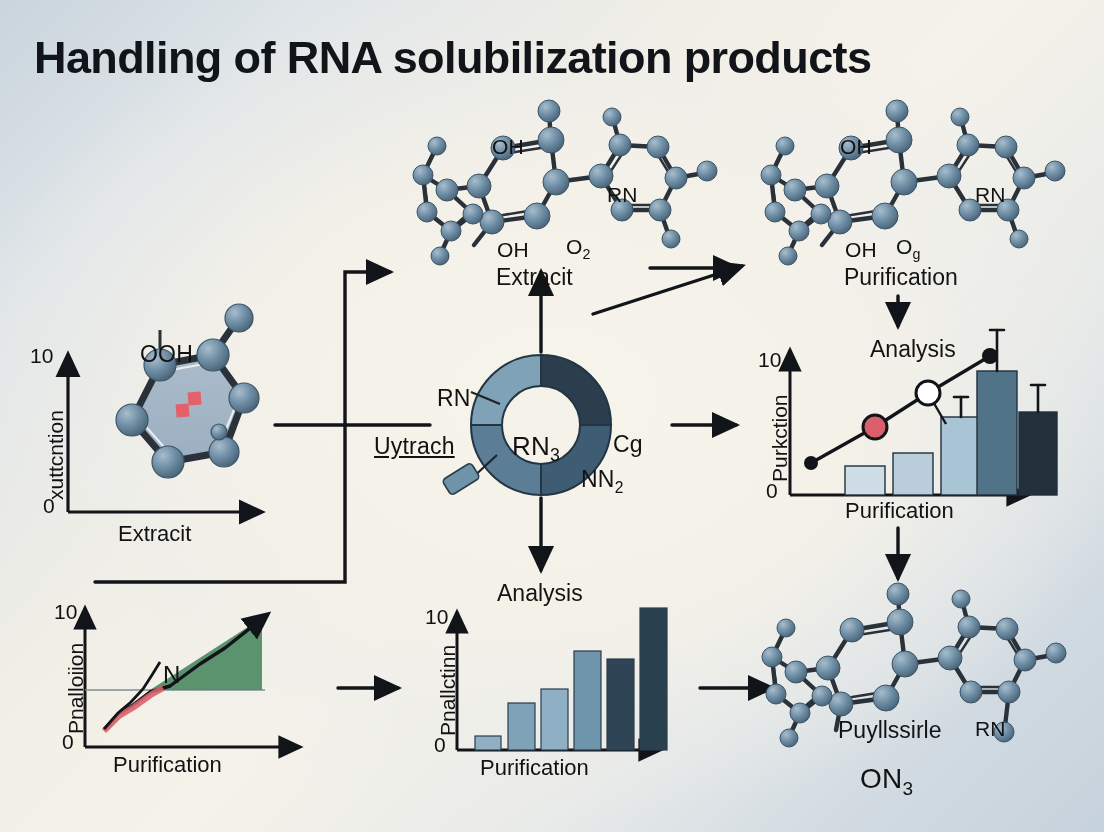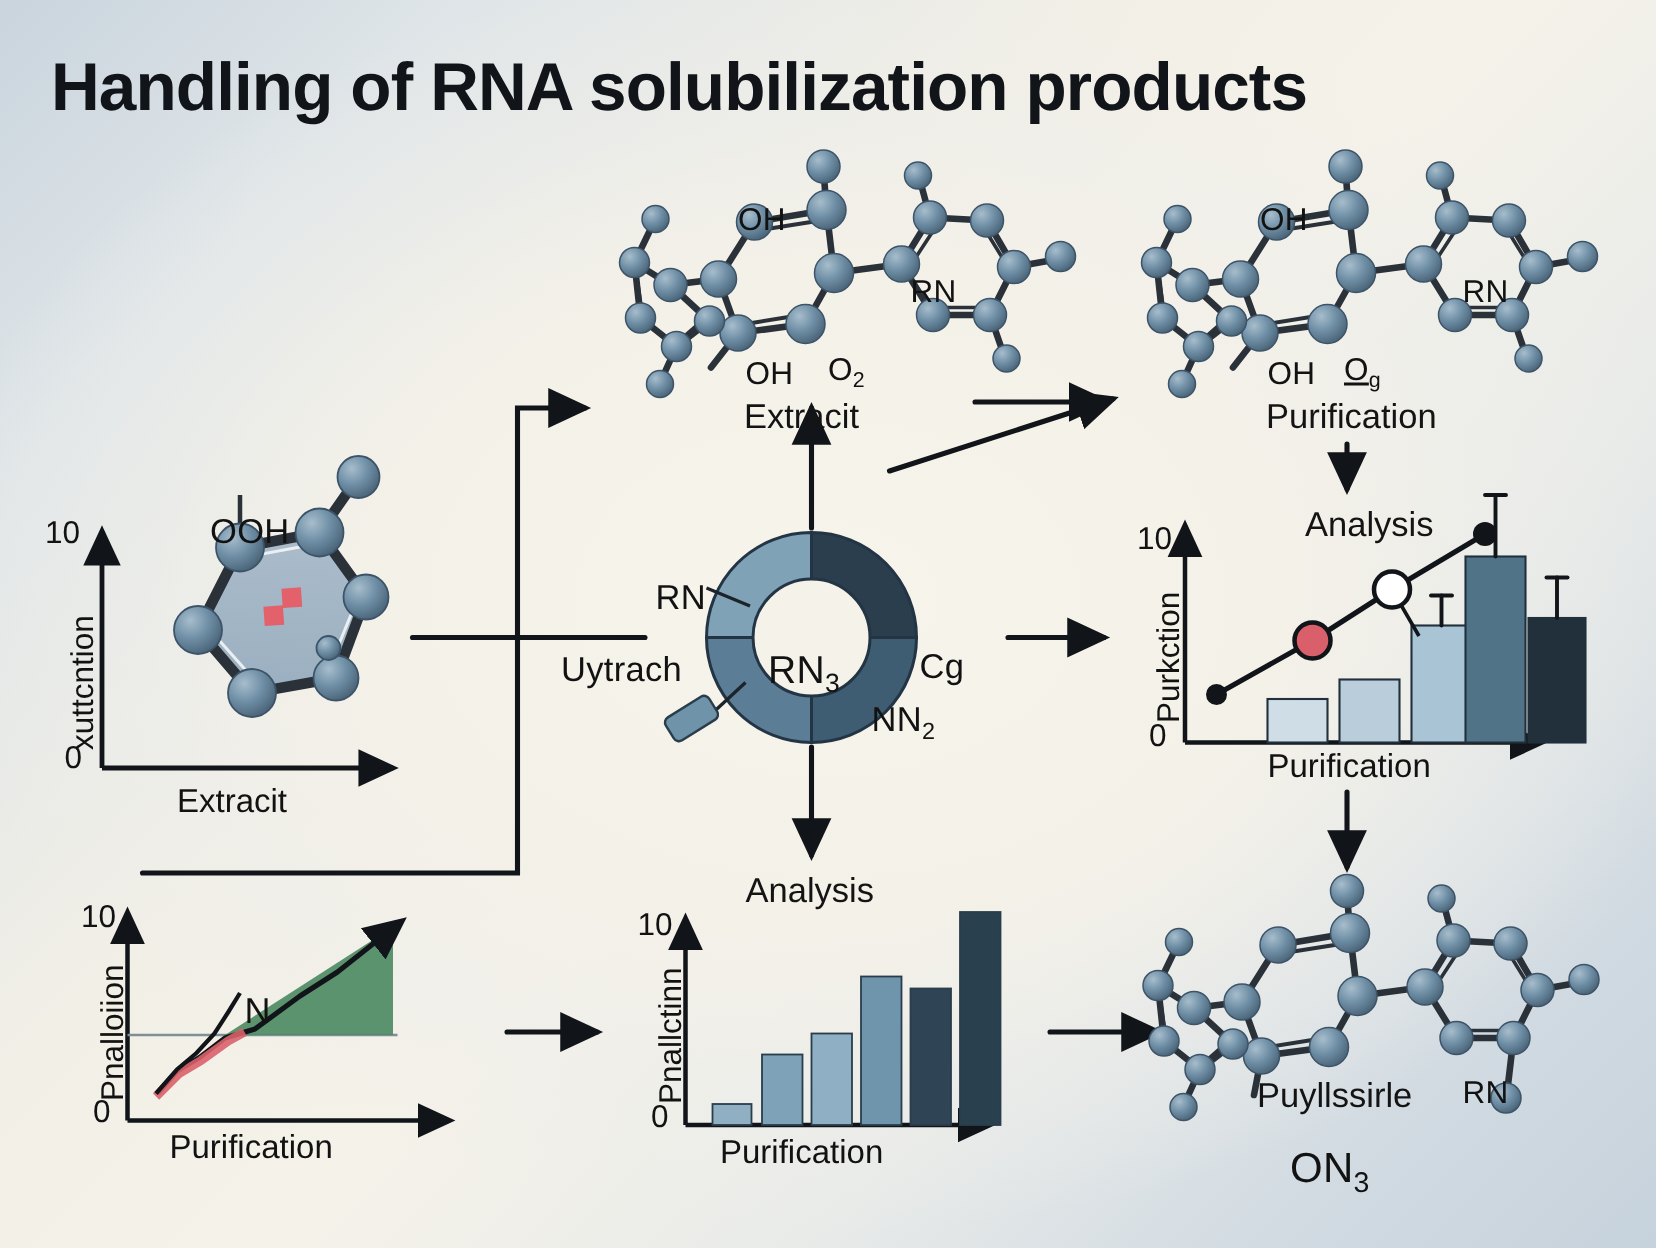--- a/index.html
+++ b/index.html
@@ -402,40 +402,40 @@
   <div class="panel" style="left:32px;top:586px;width:306px;height:200px;z-index:-1;"></div>
   <div class="panel" style="left:404px;top:572px;width:294px;height:214px;z-index:-1;"></div>
 
   <div class="tick" style="left:30px;top:344px;">10</div>
   <div class="tick" style="left:43px;top:494px;">0</div>
   <div class="axLabelV" style="left:44px;top:500px;">xuttcntion</div>
   <div class="axLabel" style="left:118px;top:521px;">Extracit</div>
   <div class="molLabel" style="left:140px;top:318px;font-size:23px;">OOH</div>
 
   <div class="molLabel" style="left:437px;top:362px;font-size:23px;">RN</div>
-  <div class="molLabel" style="left:374px;top:410px;font-size:23px;">Uytrach</div>
+  <div class="molLabel" style="left:374px;top:410px;font-size:23px;text-decoration:underline;">Uytrach</div>
   <div class="molLabel" style="left:613px;top:408px;font-size:23px;">Cg</div>
   <div class="molLabel" style="left:581px;top:443px;font-size:23px;">
     <span>NN</span><sub>2</sub>
   </div>
   <div class="molLabel" style="left:512px;top:408px;font-size:26px;text-align:center;">
     <span>RN</span><sub>3</sub>
   </div>
 
   <div class="molLabel" style="left:492px;top:112px;">OH</div>
   <div class="molLabel" style="left:497px;top:215px;">OH</div>
-  <div class="molLabel" style="left:552px;top:212px;text-align:center;">
+  <div class="molLabel" style="left:566px;top:212px;text-align:center;">
     <span>O</span><sub>2</sub>
   </div>
   <div class="molLabel" style="left:607px;top:160px;">RN</div>
   <div class="caption" style="left:496px;top:264px;">Extracit</div>
 
   <div class="molLabel" style="left:840px;top:112px;">OH</div>
   <div class="molLabel" style="left:845px;top:215px;">OH</div>
-  <div class="molLabel" style="left:896px;top:212px;text-decoration:underline;">
+  <div class="molLabel" style="left:896px;top:212px;">
     <span>O</span><sub>g</sub>
   </div>
   <div class="molLabel" style="left:975px;top:160px;">RN</div>
   <div class="caption" style="left:844px;top:264px;">Purification</div>
 
   <div class="molLabel" style="left:860px;top:740px;font-size:28px;">
     <span>ON</span><sub>3</sub>
   </div>
   <div class="molLabel" style="left:975px;top:694px;">RN</div>
   <div class="caption" style="left:838px;top:717px;">Puyllssirle</div>

